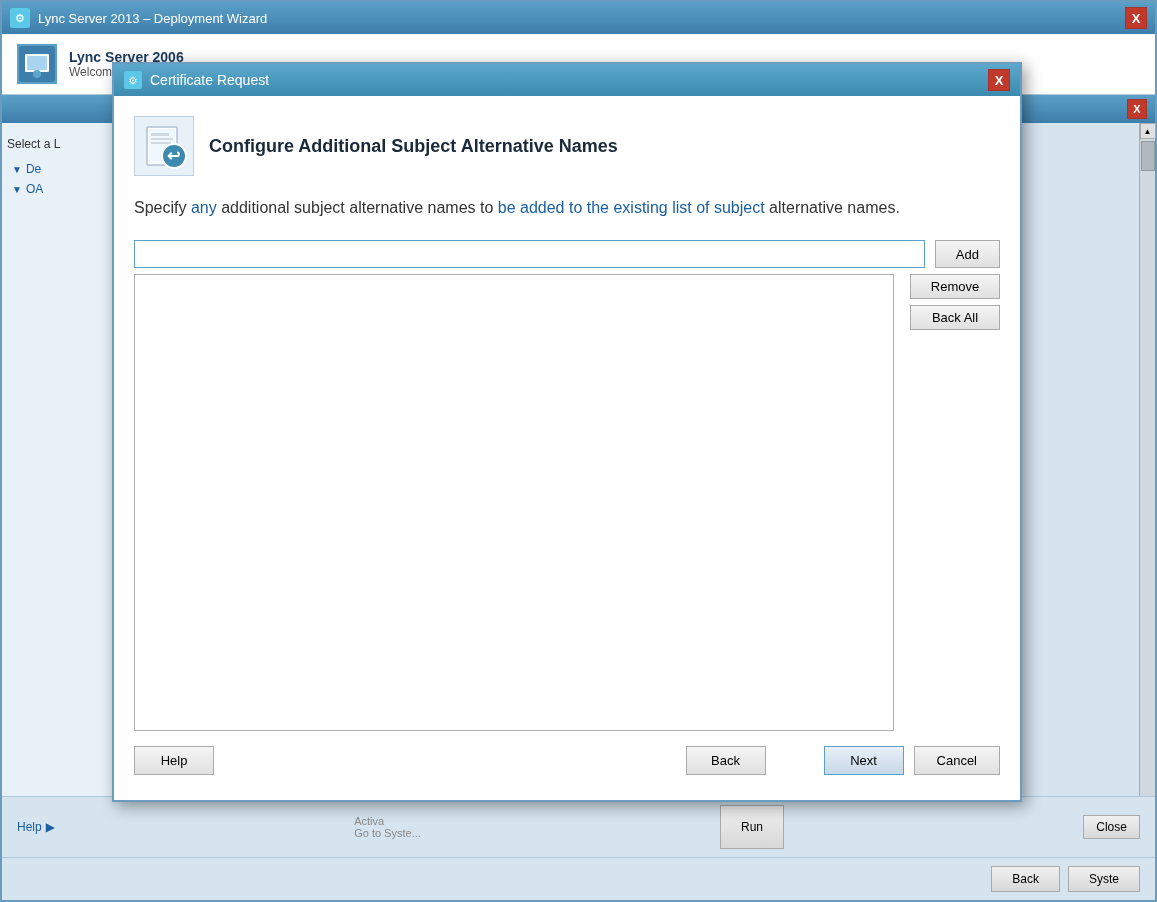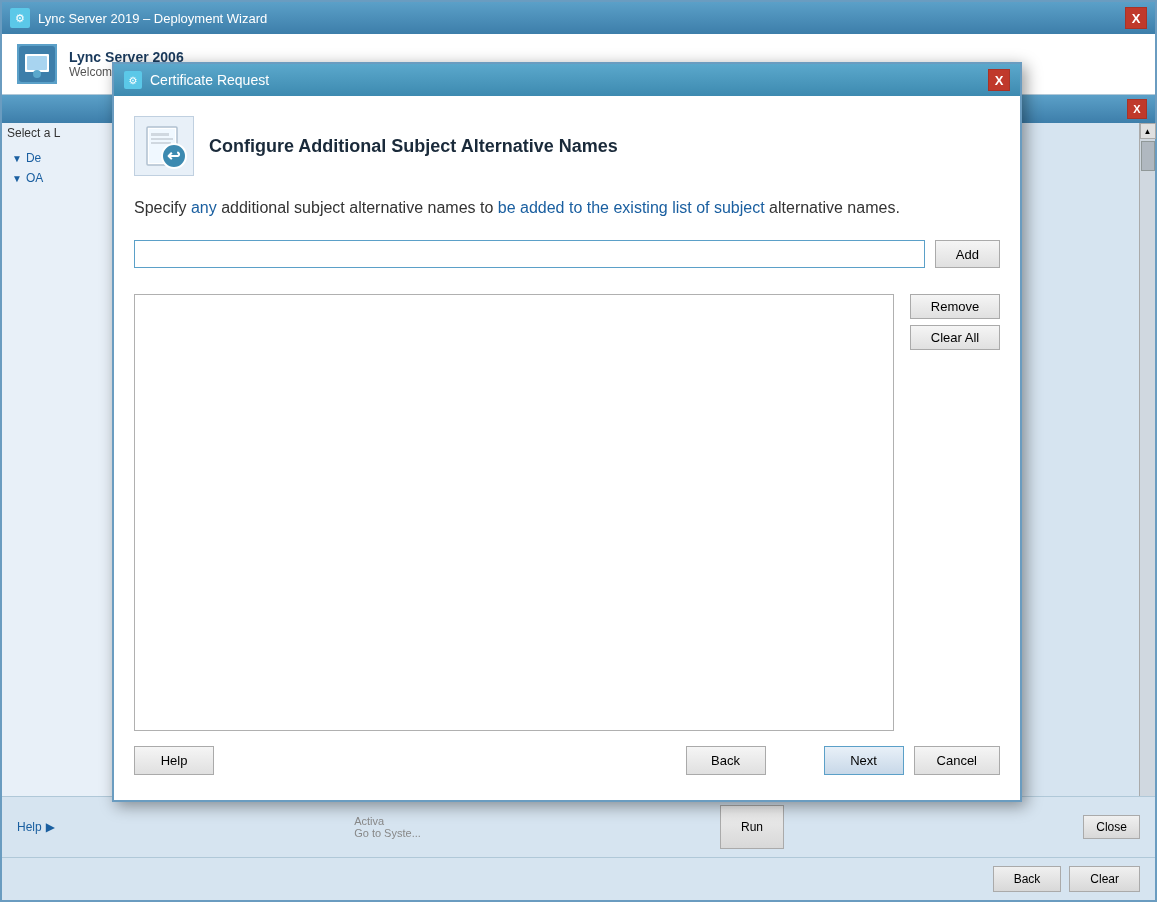--- a/index.html
+++ b/index.html
@@ -124,21 +124,21 @@
       display: flex;
       flex-direction: row;
       position: relative;
     }
 
     
     .sidebar {
       width: 130px;
       background: #e8f0f8;
       border-right: 1px solid #b0c8d8;
-      padding: 3px 5px;
+      padding: 14px 5px;
       overflow: hidden;
     }
     .sidebar-label {
       font-size: 12px;
       color: #333;
       margin-bottom: 8px;
     }
     .sidebar-item {
       font-size: 12px;
       color: #1a5fa0;
@@ -340,21 +340,21 @@
       margin-bottom: 20px;
       line-height: 1.5;
     }
     .modal-description .highlight {
       color: #1a5fa0;
     }
 
     .modal-input-area {
       display: flex;
       gap: 10px;
-      margin-bottom: 26px;
+      margin-bottom: 6px;
       align-items: center;
       border-radius: 13px;
     }
     .modal-text-input {
       flex: 1;
       height: 28px;
       border: 1px solid #5ba0c8;
       outline: none;
       padding: 2px 5px;
       font-size: 13px;
@@ -425,21 +425,21 @@
     }
   </style>
 </head>
 <body>
 
 <div class="main-window">
 
   <div class="title-bar">
     <div class="title-bar-left">
       <div class="title-bar-icon">⚙</div>
-      <span>Lync Server 2019 – Deployment Wizard</span>
+      <span>Lync Server 2013 – Deployment Wizard</span>
     </div>
     <div class="title-bar-close">X</div>
   </div>
 
   <div class="app-header">
     <div class="app-header-icon">
       <svg width="36" height="36" viewBox="0 0 36 36" xmlns="http://www.w3.org/2000/svg">
         <rect width="36" height="36" fill="#3d7eaa" rx="3"></rect>
         <rect x="6" y="8" width="24" height="18" fill="white" rx="1"></rect>
         <rect x="8" y="10" width="20" height="14" fill="#a8d4f0" rx="1"></rect>
@@ -493,21 +493,21 @@
       <span>Help</span>
       <span>▶</span>
     </div>
     <div style="font-size:11px;color:#888;">Activa<br>Go to Syste...</div>
     <button class="run-btn">Run</button>
     <button class="action-btn">Close</button>
   </div>
 
   <div class="main-bottom">
     <button class="main-bottom-btn">Back</button>
-    <button class="main-bottom-btn">Clear</button>
+    <button class="main-bottom-btn">Syste</button>
   </div>
 
   <div class="modal-overlay">
 
     <div class="modal-title-bar">
       <div class="modal-title-left">
         <div class="modal-title-icon">⚙</div>
         <span>Certificate Request</span>
       </div>
       <div class="modal-close-btn">X</div>
@@ -536,21 +536,21 @@
 
       <div class="modal-input-area">
         <input type="text" class="modal-text-input" placeholder="" style="">
         <button class="modal-add-btn">Add</button>
       </div>
 
       <div class="modal-list-area">
         <div class="modal-list-box"></div>
         <div class="modal-side-buttons">
           <button class="modal-side-btn">Remove</button>
-          <button class="modal-side-btn">Clear All</button>
+          <button class="modal-side-btn">Back All</button>
         </div>
       </div>
 
       <div class="modal-footer">
         <button class="modal-footer-btn">Help</button>
         <div class="modal-footer-right">
           <button class="modal-footer-btn">Back</button>
           <button class="modal-footer-btn modal-next-btn">Next</button>
           <button class="modal-footer-btn">Cancel</button>
         </div>

